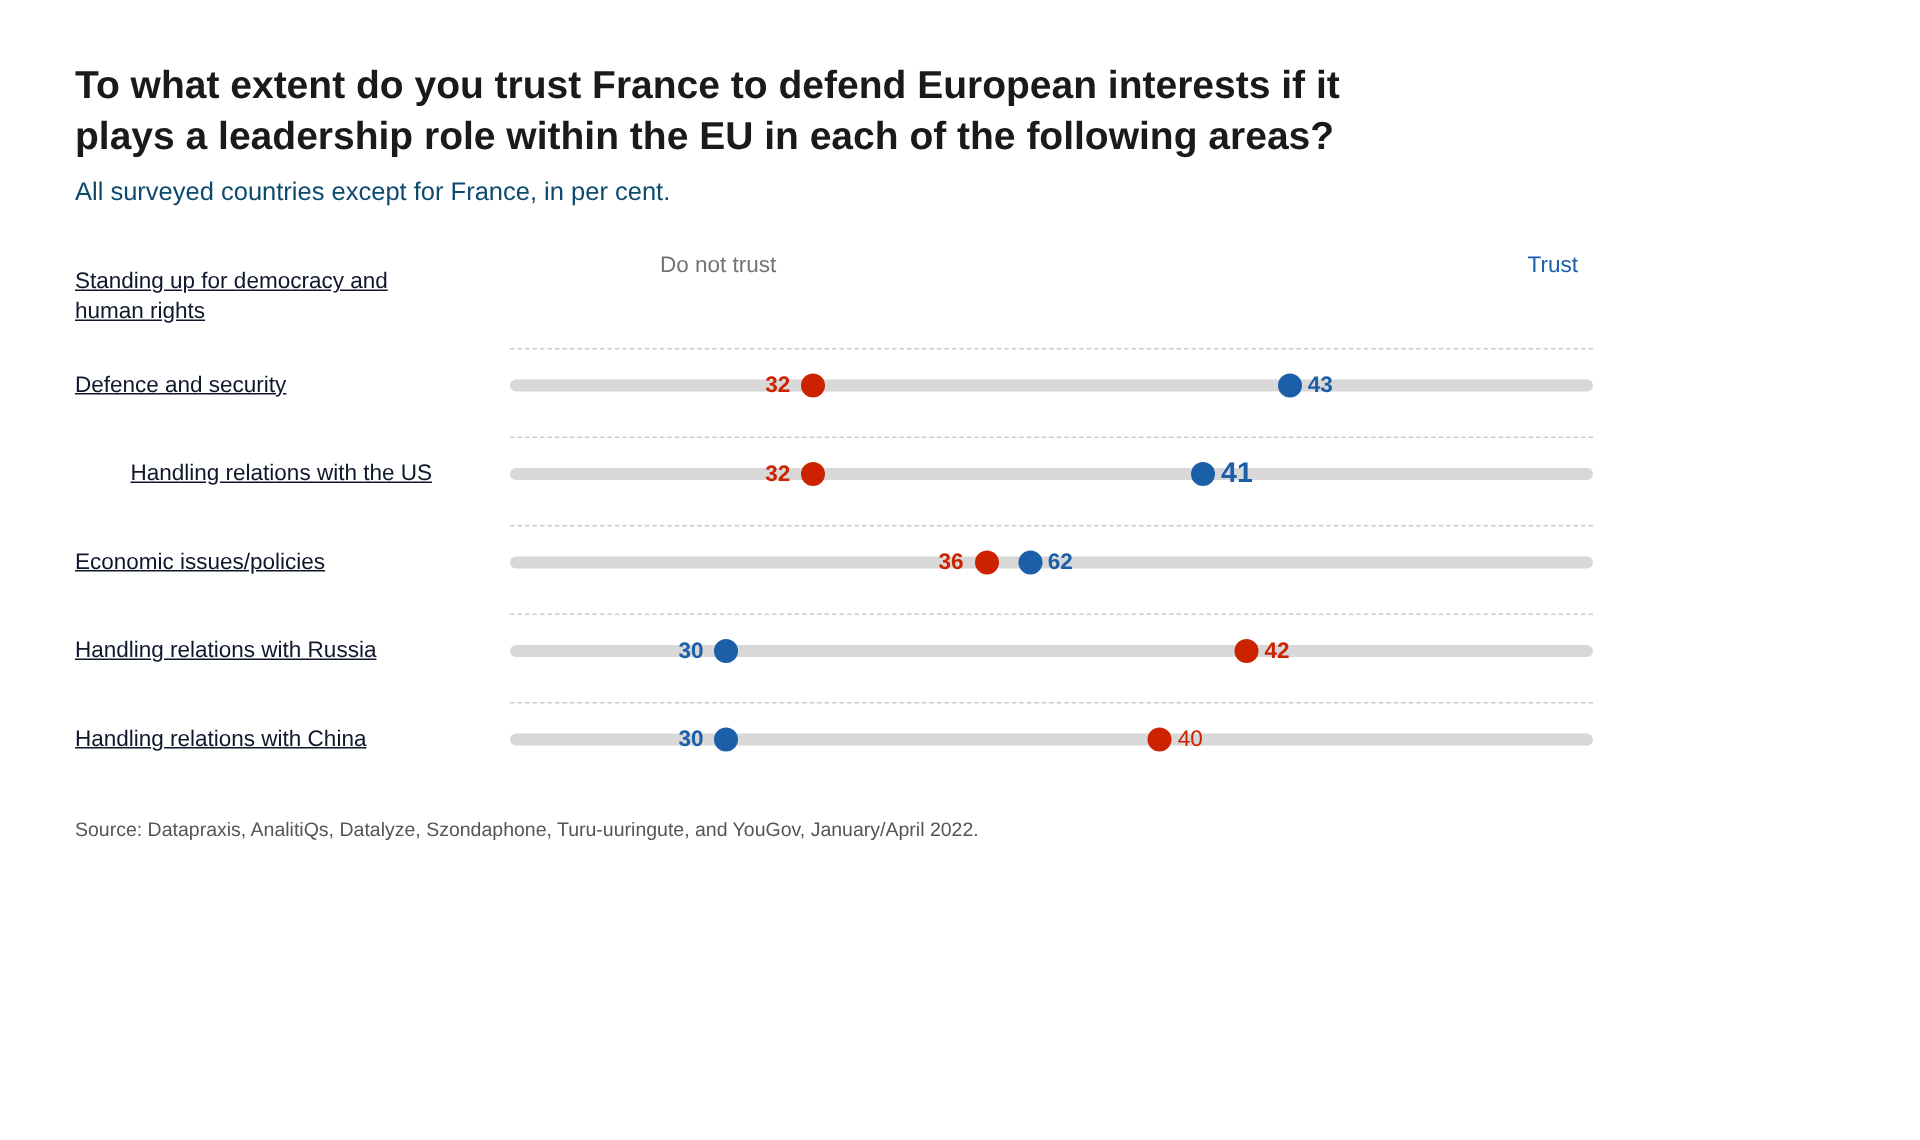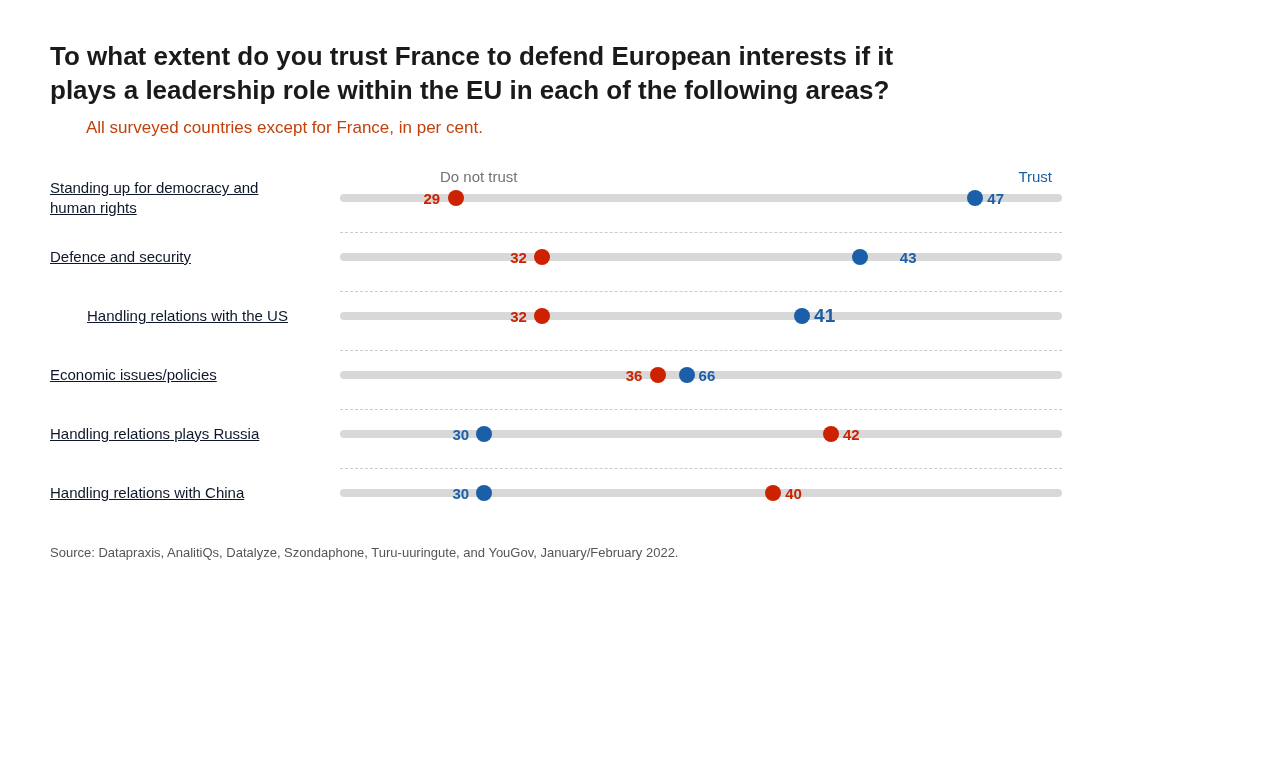--- a/index.html
+++ b/index.html
@@ -19,24 +19,23 @@
     .main-title {
       font-size: 26px;
       font-weight: 900;
       color: #1a1a1a;
       line-height: 1.3;
       max-width: 900px;
       margin-bottom: 10px;
     }
     .subtitle {
       font-size: 17px;
-      color: #c2410c;
+      color: #0c4a6e;
       margin-bottom: 30px;
       font-weight: 400;
-      margin-left: 36px;
     }
     .chart-area {
       position: relative;
       width: 100%;
     }
     .axis-labels {
       display: flex;
       justify-content: space-between;
       position: relative;
       margin-bottom: 8px;
@@ -120,37 +119,30 @@
 
     <div class="axis-labels">
       <span class="axis-label-left">Do not trust</span>
       <span class="axis-label-right">Trust</span>
     </div>
 
     <div id="chart-rows">
         <div class="row">
           <div class="row-label" style="white-space: pre-line;">Standing up for democracy and
 human rights</div>
-          <div style="flex: 1 1 0%; position: relative; height: 40px;">
-            <div class="bar-track"></div>
-            <div class="dot-label dot-label-red" style="position: absolute; left: calc(16% - 32px); top: 50%; transform: translateY(-50%); font-size: 15px; font-weight: 700;">29</div>
-            <div class="dot dot-red" style="left: 16%;"></div>
-            <div class="dot dot-blue" style="left: 88%;"></div>
-            <div class="dot-label dot-label-blue" style="position: absolute; left: calc(88% + 12px); top: 50%; transform: translateY(-50%); font-size: 15px; font-weight: 700;">47</div>
-          </div>
         </div>
         <div style="border-top: 1px dashed rgb(204, 204, 204); margin-left: 290px; margin-bottom: 2px;"></div>
         <div class="row">
           <div class="row-label" style="white-space: pre-line;">Defence and security</div>
           <div style="flex: 1 1 0%; position: relative; height: 40px;">
             <div class="bar-track"></div>
             <div class="dot-label dot-label-red" style="position: absolute; left: calc(28% - 32px); top: 50%; transform: translateY(-50%); font-size: 15px; font-weight: 700;">32</div>
             <div class="dot dot-red" style="left: 28%;"></div>
             <div class="dot dot-blue" style="left: 72%;"></div>
-            <div class="dot-label dot-label-blue" style="position: absolute; left: calc(72% + 12px); top: 50%; transform: translateY(-50%); font-size: 15px; font-weight: 700; margin-left: 28px;">43</div>
+            <div class="dot-label dot-label-blue" style="position: absolute; left: calc(72% + 12px); top: 50%; transform: translateY(-50%); font-size: 15px; font-weight: 700;">43</div>
           </div>
         </div>
         <div style="border-top: 1px dashed rgb(204, 204, 204); margin-left: 290px; margin-bottom: 2px;"></div>
         <div class="row">
           <div class="row-label" style="white-space: pre-line; text-align: center;">Handling relations with the US</div>
           <div style="flex: 1 1 0%; position: relative; height: 40px;">
             <div class="bar-track"></div>
             <div class="dot-label dot-label-red" style="position: absolute; left: calc(28% - 32px); top: 50%; transform: translateY(-50%); font-size: 15px; font-weight: 700;">32</div>
             <div class="dot dot-red" style="left: 28%;"></div>
             <div class="dot dot-blue" style="left: 64%;"></div>
@@ -158,44 +150,44 @@
           </div>
         </div>
         <div style="border-top: 1px dashed rgb(204, 204, 204); margin-left: 290px; margin-bottom: 2px;"></div>
         <div class="row">
           <div class="row-label" style="white-space: pre-line;">Economic issues/policies</div>
           <div style="flex: 1 1 0%; position: relative; height: 40px;">
             <div class="bar-track"></div>
             <div class="dot-label dot-label-red" style="position: absolute; left: calc(44% - 32px); top: 50%; transform: translateY(-50%); font-size: 15px; font-weight: 700;">36</div>
             <div class="dot dot-red" style="left: 44%;"></div>
             <div class="dot dot-blue" style="left: 48%;"></div>
-            <div class="dot-label dot-label-blue" style="position: absolute; left: calc(48% + 12px); top: 50%; transform: translateY(-50%); font-size: 15px; font-weight: 700;">66</div>
+            <div class="dot-label dot-label-blue" style="position: absolute; left: calc(48% + 12px); top: 50%; transform: translateY(-50%); font-size: 15px; font-weight: 700;">62</div>
           </div>
         </div>
         <div style="border-top: 1px dashed rgb(204, 204, 204); margin-left: 290px; margin-bottom: 2px;"></div>
         <div class="row">
-          <div class="row-label" style="white-space: pre-line;">Handling relations plays Russia</div>
+          <div class="row-label" style="white-space: pre-line;">Handling relations with Russia</div>
           <div style="flex: 1 1 0%; position: relative; height: 40px;">
             <div class="bar-track"></div>
             <div class="dot-label dot-label-blue" style="position: absolute; left: calc(20% - 32px); top: 50%; transform: translateY(-50%); font-size: 15px; font-weight: 700;">30</div>
             <div class="dot dot-blue" style="left: 20%;"></div>
             <div class="dot dot-red" style="left: 68%;"></div>
             <div class="dot-label dot-label-red" style="position: absolute; left: calc(68% + 12px); top: 50%; transform: translateY(-50%); font-size: 15px; font-weight: 700;">42</div>
           </div>
         </div>
         <div style="border-top: 1px dashed rgb(204, 204, 204); margin-left: 290px; margin-bottom: 2px;"></div>
         <div class="row">
           <div class="row-label" style="white-space: pre-line;">Handling relations with China</div>
           <div style="flex: 1 1 0%; position: relative; height: 40px;">
             <div class="bar-track"></div>
             <div class="dot-label dot-label-blue" style="position: absolute; left: calc(20% - 32px); top: 50%; transform: translateY(-50%); font-size: 15px; font-weight: 700;">30</div>
             <div class="dot dot-blue" style="left: 20%;"></div>
             <div class="dot dot-red" style="left: 60%;"></div>
-            <div class="dot-label dot-label-red" style="position: absolute; left: calc(60% + 12px); top: 50%; transform: translateY(-50%); font-size: 15px; font-weight: 700;">40</div>
+            <div class="dot-label dot-label-red" style="position: absolute; left: calc(60% + 12px); top: 50%; transform: translateY(-50%); font-size: 15px; font-weight: 400;">40</div>
           </div>
         </div>
       </div>
   </div>
 
   <div class="source">
-    <div>Source: Datapraxis, AnalitiQs, Datalyze, Szondaphone, Turu-uuringute, and YouGov, January/February 2022.</div>
+    <div>Source: Datapraxis, AnalitiQs, Datalyze, Szondaphone, Turu-uuringute, and YouGov, January/April 2022.</div>
   </div>
 </div>
 
 </body></html>

